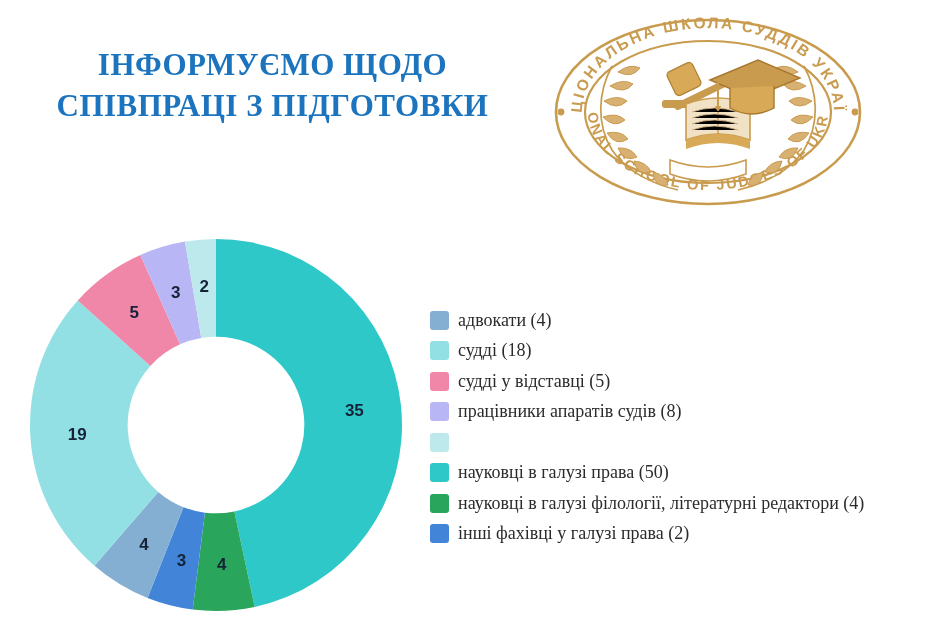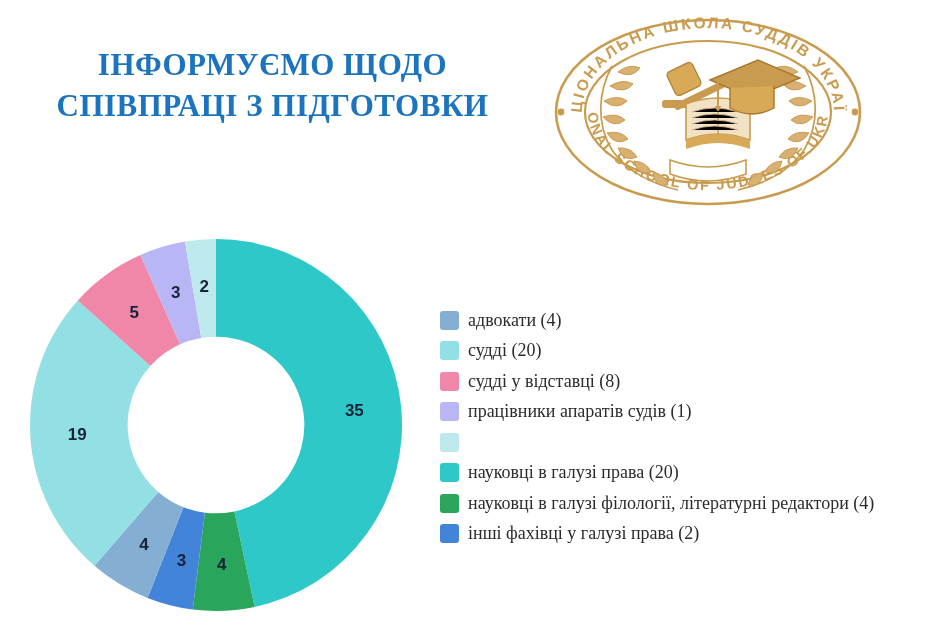--- a/index.html
+++ b/index.html
@@ -47,21 +47,21 @@
   .slice-label{
     font-family:"Liberation Sans", sans-serif;
     font-weight:bold;
     font-size:17px;
     fill:#152238;
   }
 
   
   .legend{
     position:absolute;
-    left:440px; top:305px;
+    left:430px; top:305px;
     width:495px;
   }
   .legend-row{
     display:flex;
     align-items:center;
     height:30.5px;
   }
   .legend-swatch{
     width:19px; height:19px;
     border-radius:3px;
@@ -185,36 +185,36 @@
     </svg>
   </div>
 
   <div class="legend" id="legend">
       <div class="legend-row">
         <span class="legend-swatch" style="background: rgb(133, 175, 210);"></span>
         <span class="legend-text">адвокати (4)</span>
       </div>
       <div class="legend-row">
         <span class="legend-swatch" style="background: rgb(146, 224, 227);"></span>
-        <span class="legend-text">судді (20)</span>
+        <span class="legend-text">судді (18)</span>
       </div>
       <div class="legend-row">
         <span class="legend-swatch" style="background: rgb(240, 135, 168);"></span>
-        <span class="legend-text">судді у відставці (8)</span>
+        <span class="legend-text">судді у відставці (5)</span>
       </div>
       <div class="legend-row">
         <span class="legend-swatch" style="background: rgb(185, 182, 245);"></span>
-        <span class="legend-text">працівники апаратів судів (1)</span>
+        <span class="legend-text">працівники апаратів судів (8)</span>
       </div>
       <div class="legend-row">
         <span class="legend-swatch" style="background: rgb(190, 233, 236);"></span>
       </div>
       <div class="legend-row">
         <span class="legend-swatch" style="background: rgb(47, 200, 200);"></span>
-        <span class="legend-text">науковці в галузі права (20)</span>
+        <span class="legend-text">науковці в галузі права (50)</span>
       </div>
       <div class="legend-row">
         <span class="legend-swatch" style="background: rgb(42, 166, 92);"></span>
         <span class="legend-text">науковці в галузі філології, літературні редактори (4)</span>
       </div>
       <div class="legend-row">
         <span class="legend-swatch" style="background: rgb(66, 133, 216);"></span>
         <span class="legend-text">інші фахівці у галузі права (2)</span>
       </div>
     </div>

